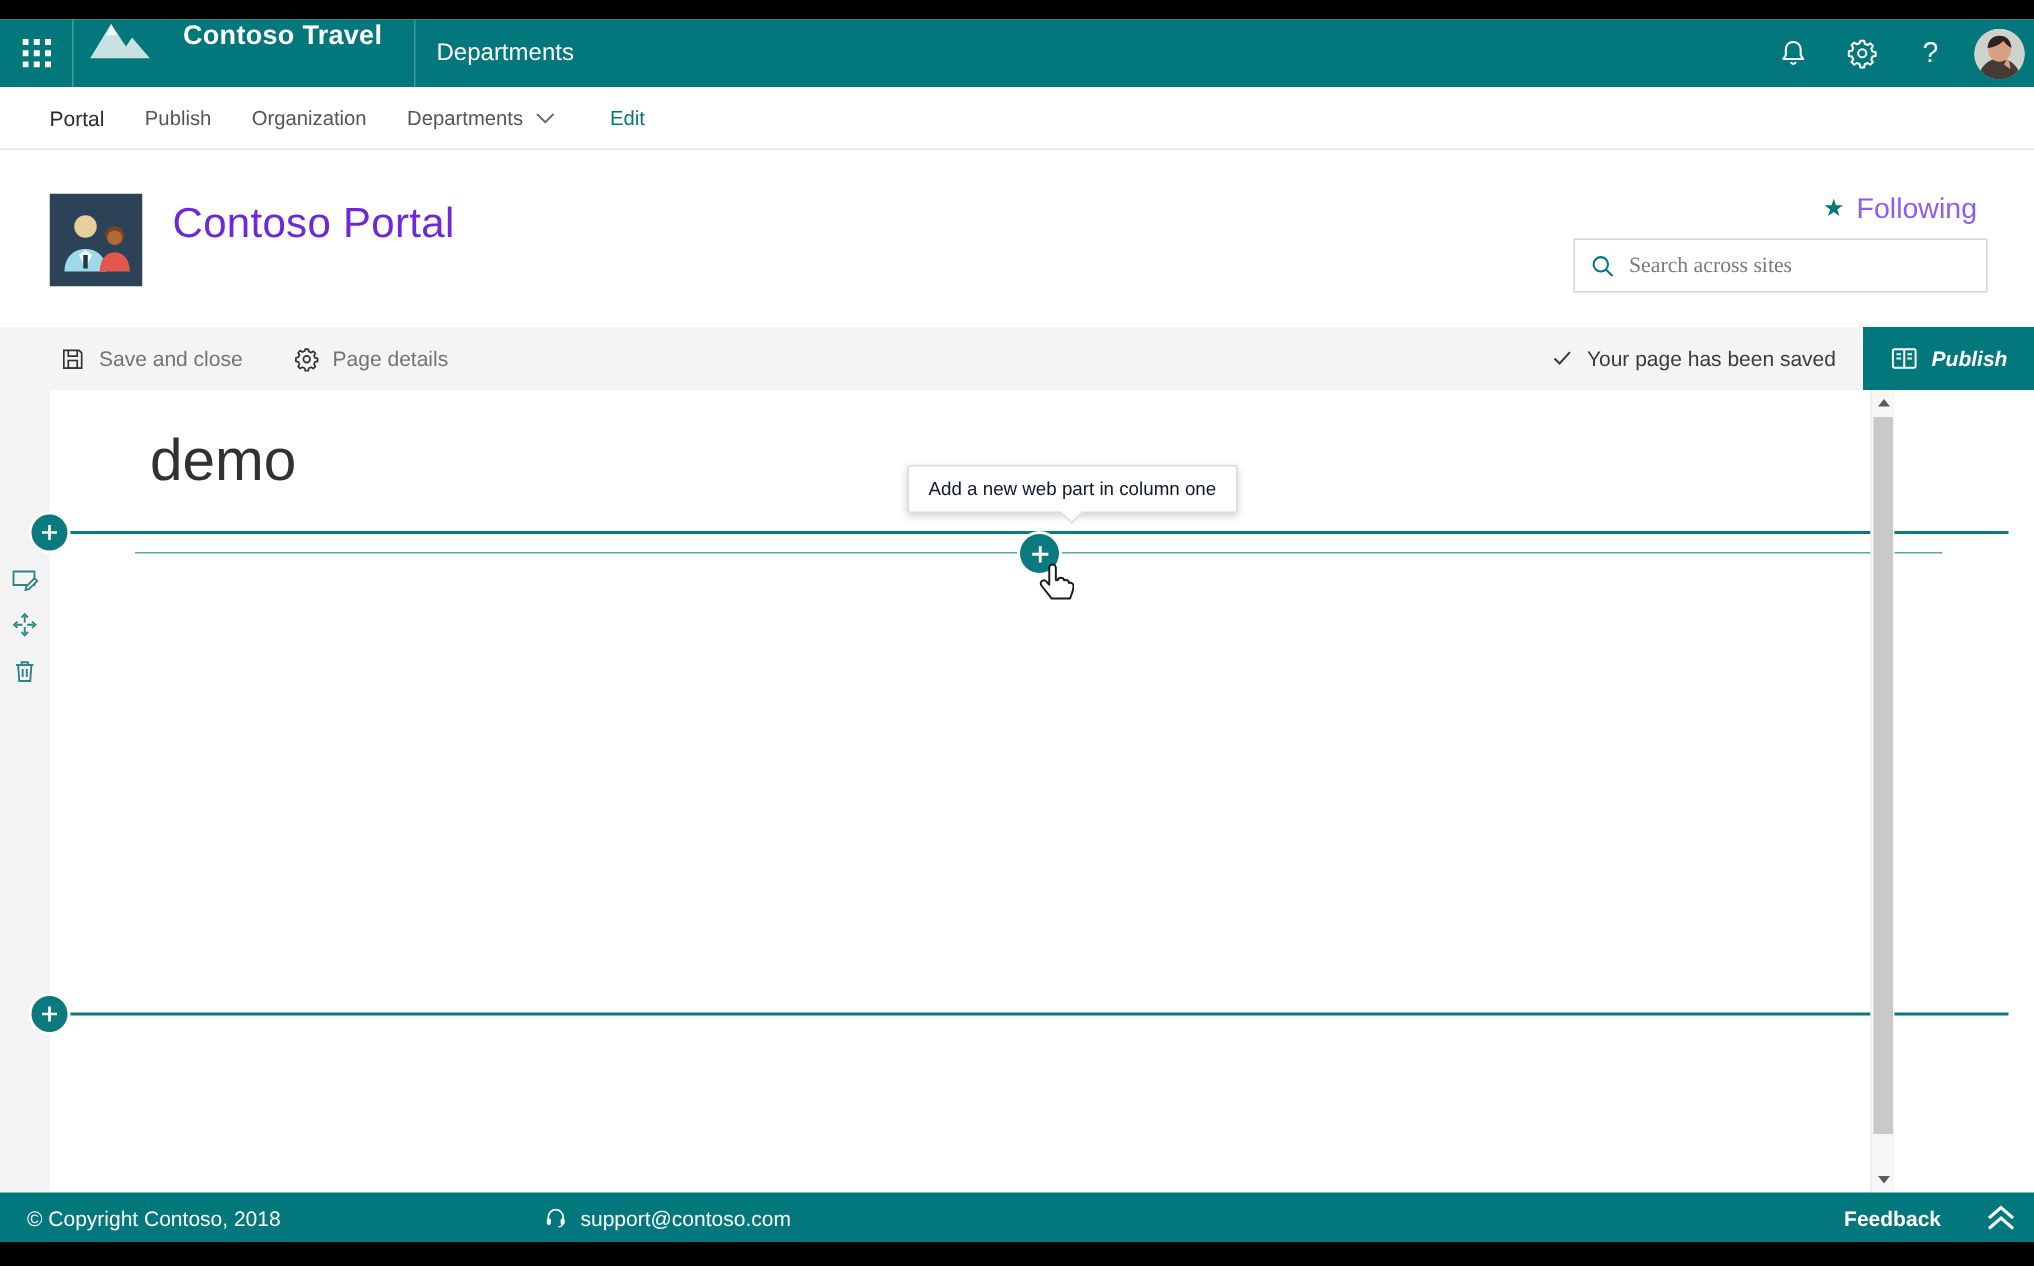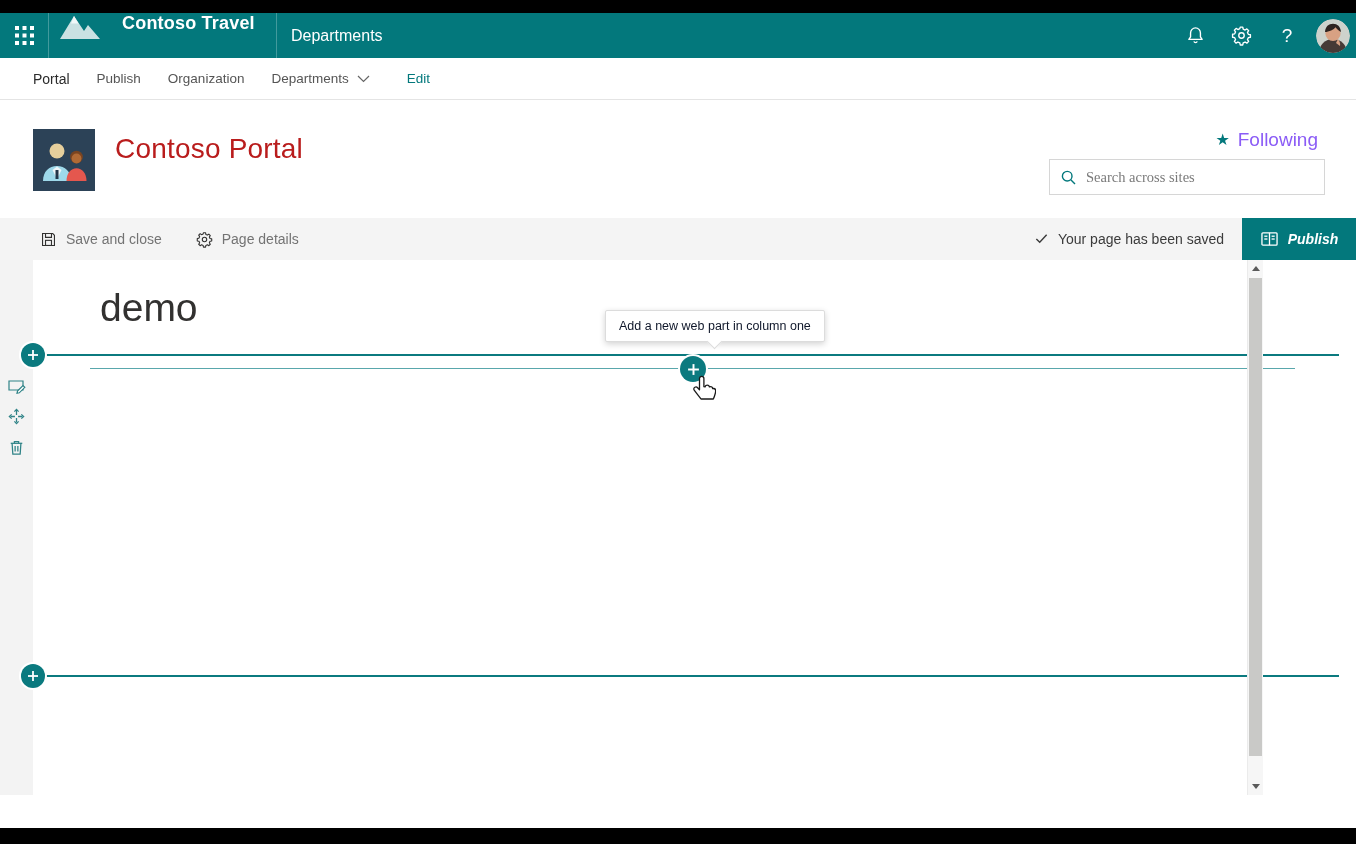--- a/index.html
+++ b/index.html
@@ -25,21 +25,21 @@
 
   
   .navbar { position:absolute; left:0; top:58px; width:1356px; height:42px; background:#fff; border-bottom:1px solid #e4e4e4; display:flex; align-items:center; padding-left:33px; }
   .nav-item { font-size:13.5px; color:#555; margin-right:27px; cursor:pointer; display:flex; align-items:center; gap:8px; }
   .nav-item.active { font-weight:400; color:#2b2b2b; font-size:14px; }
   .nav-item.edit { color:#03787c; margin-left:10px; }
 
   
   .siteheader { position:absolute; left:0; top:100px; width:1356px; height:118px; background:#fff; }
   .site-logo { position:absolute; left:33px; top:29px; width:62px; height:62px; cursor:pointer; }
-  .site-title { position:absolute; left:115px; top:33px; font-size:28px; font-weight:300; color:#b91c1c; letter-spacing:.2px; cursor:pointer; }
+  .site-title { position:absolute; left:115px; top:33px; font-size:28px; font-weight:300; color:#6d28d9; letter-spacing:.2px; cursor:pointer; }
   .following { position:absolute; right:38px; top:29px; display:flex; align-items:center; gap:8px; cursor:pointer; }
   .following .star { color:#03787c; font-size:16px; line-height:1; }
   .following .flabel { font-size:19px; color:#8b5cf6; }
   .searchbox { position:absolute; left:1049px; top:59px; width:276px; height:36px; background:#fff; border:1px solid #d6d6d6; display:flex; align-items:center; padding:0 10px; gap:9px; }
   .searchbox input { border:none; outline:none; flex:1; font-size:14.5px; color:#333; font-family:Liberation Serif, serif; background:transparent; }
   .searchbox input::placeholder { color:#7a7a7a; }
 
   
   .commandbar { position:absolute; left:0; top:218px; width:1356px; height:42px; background:#f4f4f4; }
   .cmd-left { position:absolute; left:40px; top:0; height:42px; display:flex; align-items:center; gap:34px; }
@@ -289,15 +289,34 @@
       <div class="sb-arrow sb-up">
           <div class="tri-up"></div>
         </div>
       <div class="sb-thumb"></div>
       <div class="sb-arrow sb-down">
           <div class="tri-down"></div>
         </div>
     </div>
   </div>
 
+  <div class="footer">
+    <div class="copyright">© Copyright Contoso, 2018</div>
+    <div class="support">
+      <svg width="17" height="17" viewBox="0 0 20 20" fill="none" stroke="#fff" stroke-width="1.4">
+        <path d="M4.2 12V9.8a5.8 5.8 0 0 1 11.6 0V12"></path>
+        <rect x="3" y="11" width="3.2" height="5" rx="1.4" fill="#fff" stroke="none"></rect>
+        <rect x="13.8" y="11" width="3.2" height="5" rx="1.4" fill="#fff" stroke="none"></rect>
+        <path d="M15 15.5c0 1.3-1.5 2-3 2" stroke-width="1.1"></path>
+      </svg>
+      <span>support@contoso.com</span>
+    </div>
+    <div class="feedback">Feedback</div>
+    <div class="collapse-chevrons">
+      <svg width="24" height="19" viewBox="0 0 24 19" fill="none" stroke="#fff" stroke-width="2">
+        <path d="M4 10l8-7 8 7"></path>
+          <path d="M4 17l8-7 8 7"></path>
+      </svg>
+    </div>
+  </div>
 
   <div class="bar-black-bottom"></div>
 </div>
 
 </body></html>

